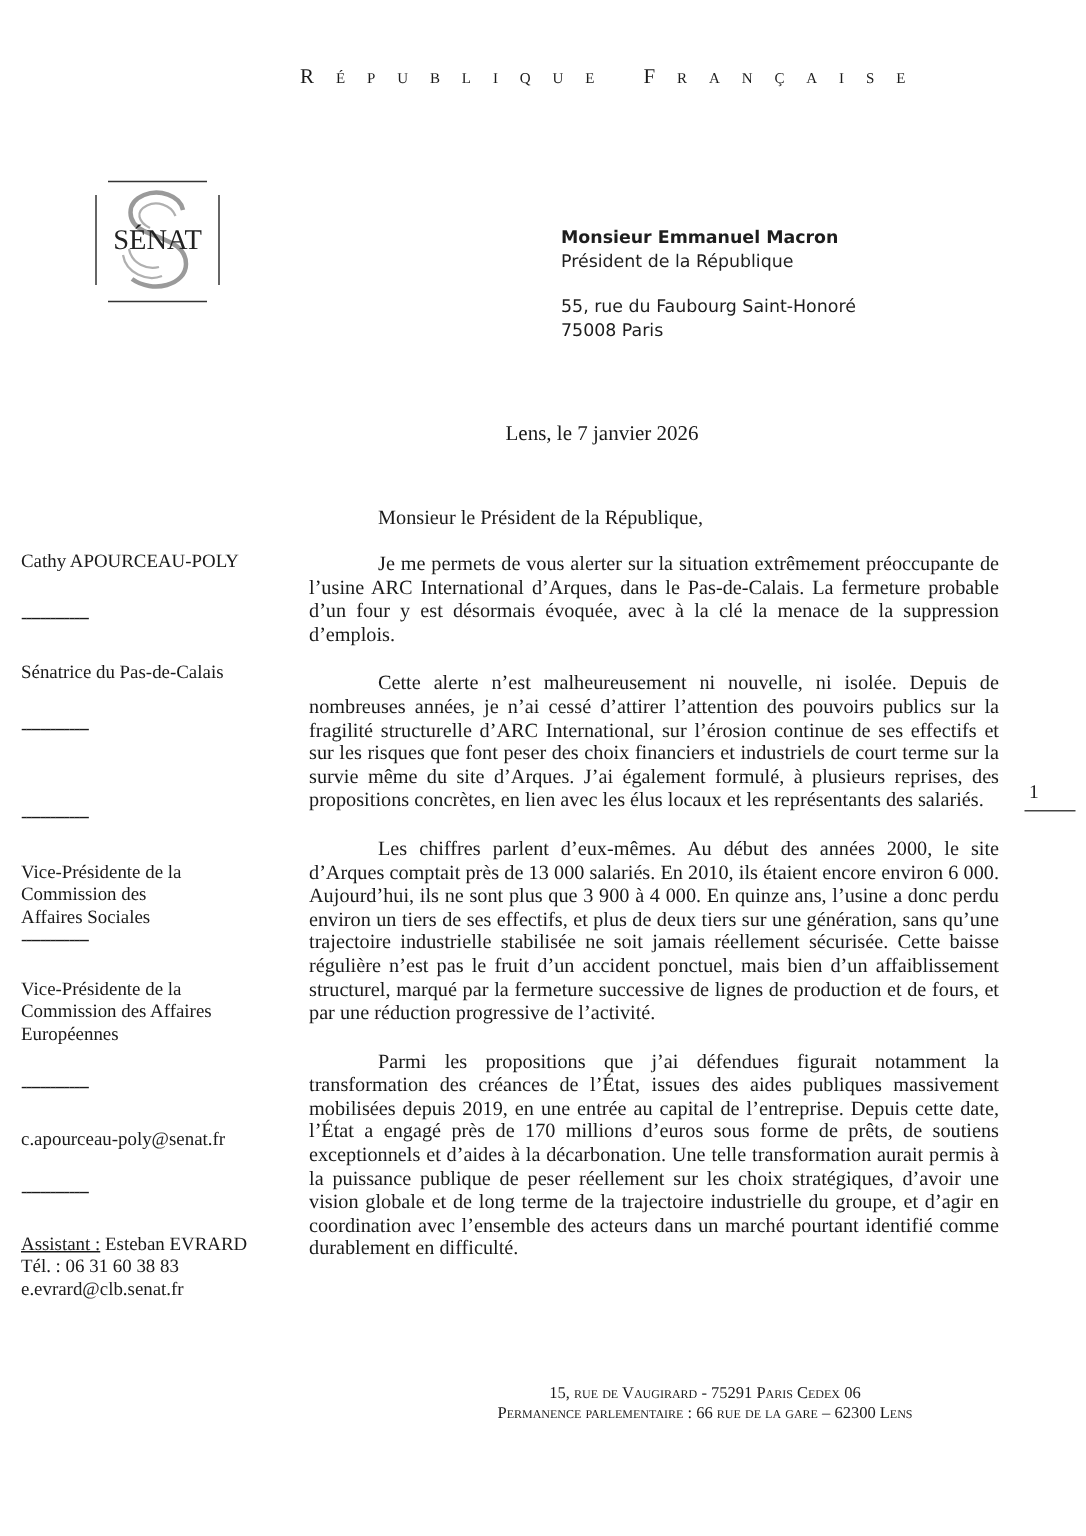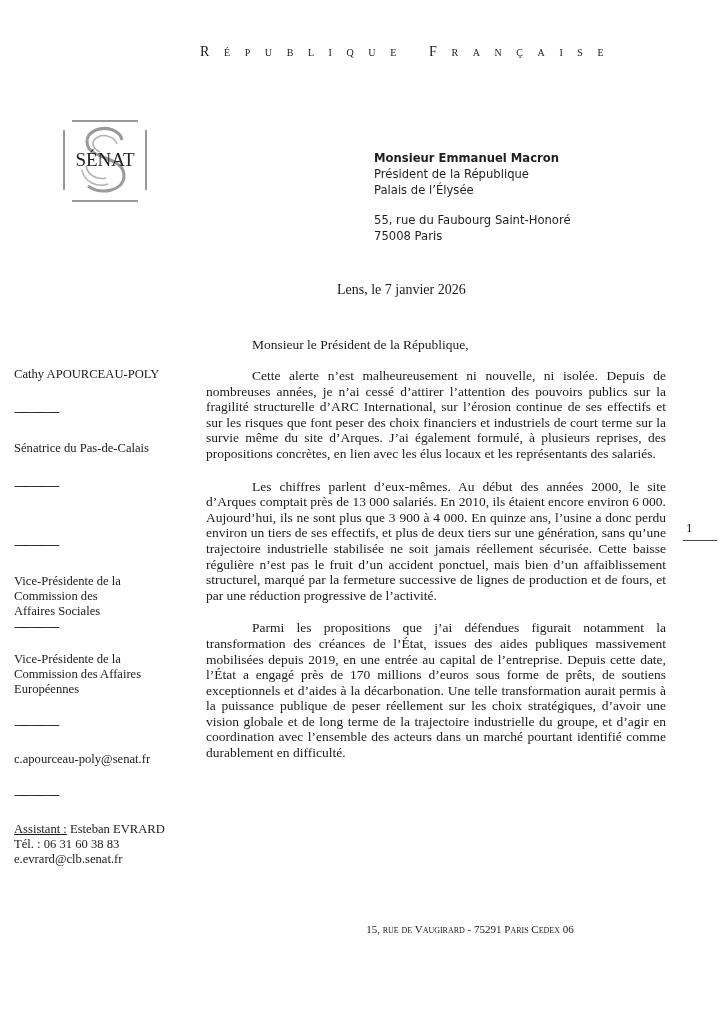--- a/index.html
+++ b/index.html
@@ -45,31 +45,31 @@
     <path d="M55 26 C52 18 42 16 36 19 C28 23 30 30 38 34" fill="none" stroke="#b0b0b0" stroke-width="1.5"></path>
     <path d="M20 52 C22 64 36 70 46 66" fill="none" stroke="#b0b0b0" stroke-width="1.5"></path>
     <path d="M24 48 C26 58 36 62 44 60" fill="none" stroke="#b0b0b0" stroke-width="1.5"></path>
     <text x="43" y="48" text-anchor="middle" font-family="Liberation Serif, serif" font-size="19" fill="#222">SÉNAT</text>
   </svg>
 </div>
 
 <div class="recipient">
   <div class="name">Monsieur Emmanuel Macron</div>
   <div>Président de la République</div>
-  <div>Palais de l’Élysée</div>
   <div class="gap"></div>
   <div>55, rue du Faubourg Saint-Honoré</div>
   <div>75008 Paris</div>
 </div>
 
 <div class="date">Lens, le 7 janvier 2026</div>
 
 <div class="salutation">Monsieur le Président de la République,</div>
 
 <div class="body-text">
+  <p>Je me permets de vous alerter sur la situation extrêmement préoccupante de l’usine ARC International d’Arques, dans le Pas-de-Calais. La fermeture probable d’un four y est désormais évoquée, avec à la clé la menace de la suppression d’emplois.</p>
   <p>Cette alerte n’est malheureusement ni nouvelle, ni isolée. Depuis de nombreuses années, je n’ai cessé d’attirer l’attention des pouvoirs publics sur la fragilité structurelle d’ARC International, sur l’érosion continue de ses effectifs et sur les risques que font peser des choix financiers et industriels de court terme sur la survie même du site d’Arques. J’ai également formulé, à plusieurs reprises, des propositions concrètes, en lien avec les élus locaux et les représentants des salariés.</p>
   <p>Les chiffres parlent d’eux-mêmes. Au début des années 2000, le site d’Arques comptait près de 13 000 salariés. En 2010, ils étaient encore environ 6 000. Aujourd’hui, ils ne sont plus que 3 900 à 4 000. En quinze ans, l’usine a donc perdu environ un tiers de ses effectifs, et plus de deux tiers sur une génération, sans qu’une trajectoire industrielle stabilisée ne soit jamais réellement sécurisée. Cette baisse régulière n’est pas le fruit d’un accident ponctuel, mais bien d’un affaiblissement structurel, marqué par la fermeture successive de lignes de production et de fours, et par une réduction progressive de l’activité.</p>
   <p>Parmi les propositions que j’ai défendues figurait notamment la transformation des créances de l’État, issues des aides publiques massivement mobilisées depuis 2019, en une entrée au capital de l’entreprise. Depuis cette date, l’État a engagé près de 170 millions d’euros sous forme de prêts, de soutiens exceptionnels et d’aides à la décarbonation. Une telle transformation aurait permis à la puissance publique de peser réellement sur les choix stratégiques, d’avoir une vision globale et de long terme de la trajectoire industrielle du groupe, et d’agir en coordination avec l’ensemble des acteurs dans un marché pourtant identifié comme durablement en difficulté.</p>
 </div>
 
 <div class="sidebar">
   <div class="block">Cathy APOURCEAU-POLY</div>
   <div style="height:22px"></div>
   <div class="sep">--------------</div>
   <div style="height:22px"></div>
@@ -104,13 +104,14 @@
   </div>
   <div class="block">Tél. : 06 31 60 38 83</div>
   <div class="block">e.evrard@clb.senat.fr</div>
 </div>
 
 <div class="page-number">1</div>
 <div class="page-rule"></div>
 
 <div class="footer">
   <div>15, rue de Vaugirard - 75291 Paris  Cedex 06</div>
+  <div>Permanence parlementaire : 66 rue de la gare – 62300 Lens</div>
 </div>
 
 </body></html>

